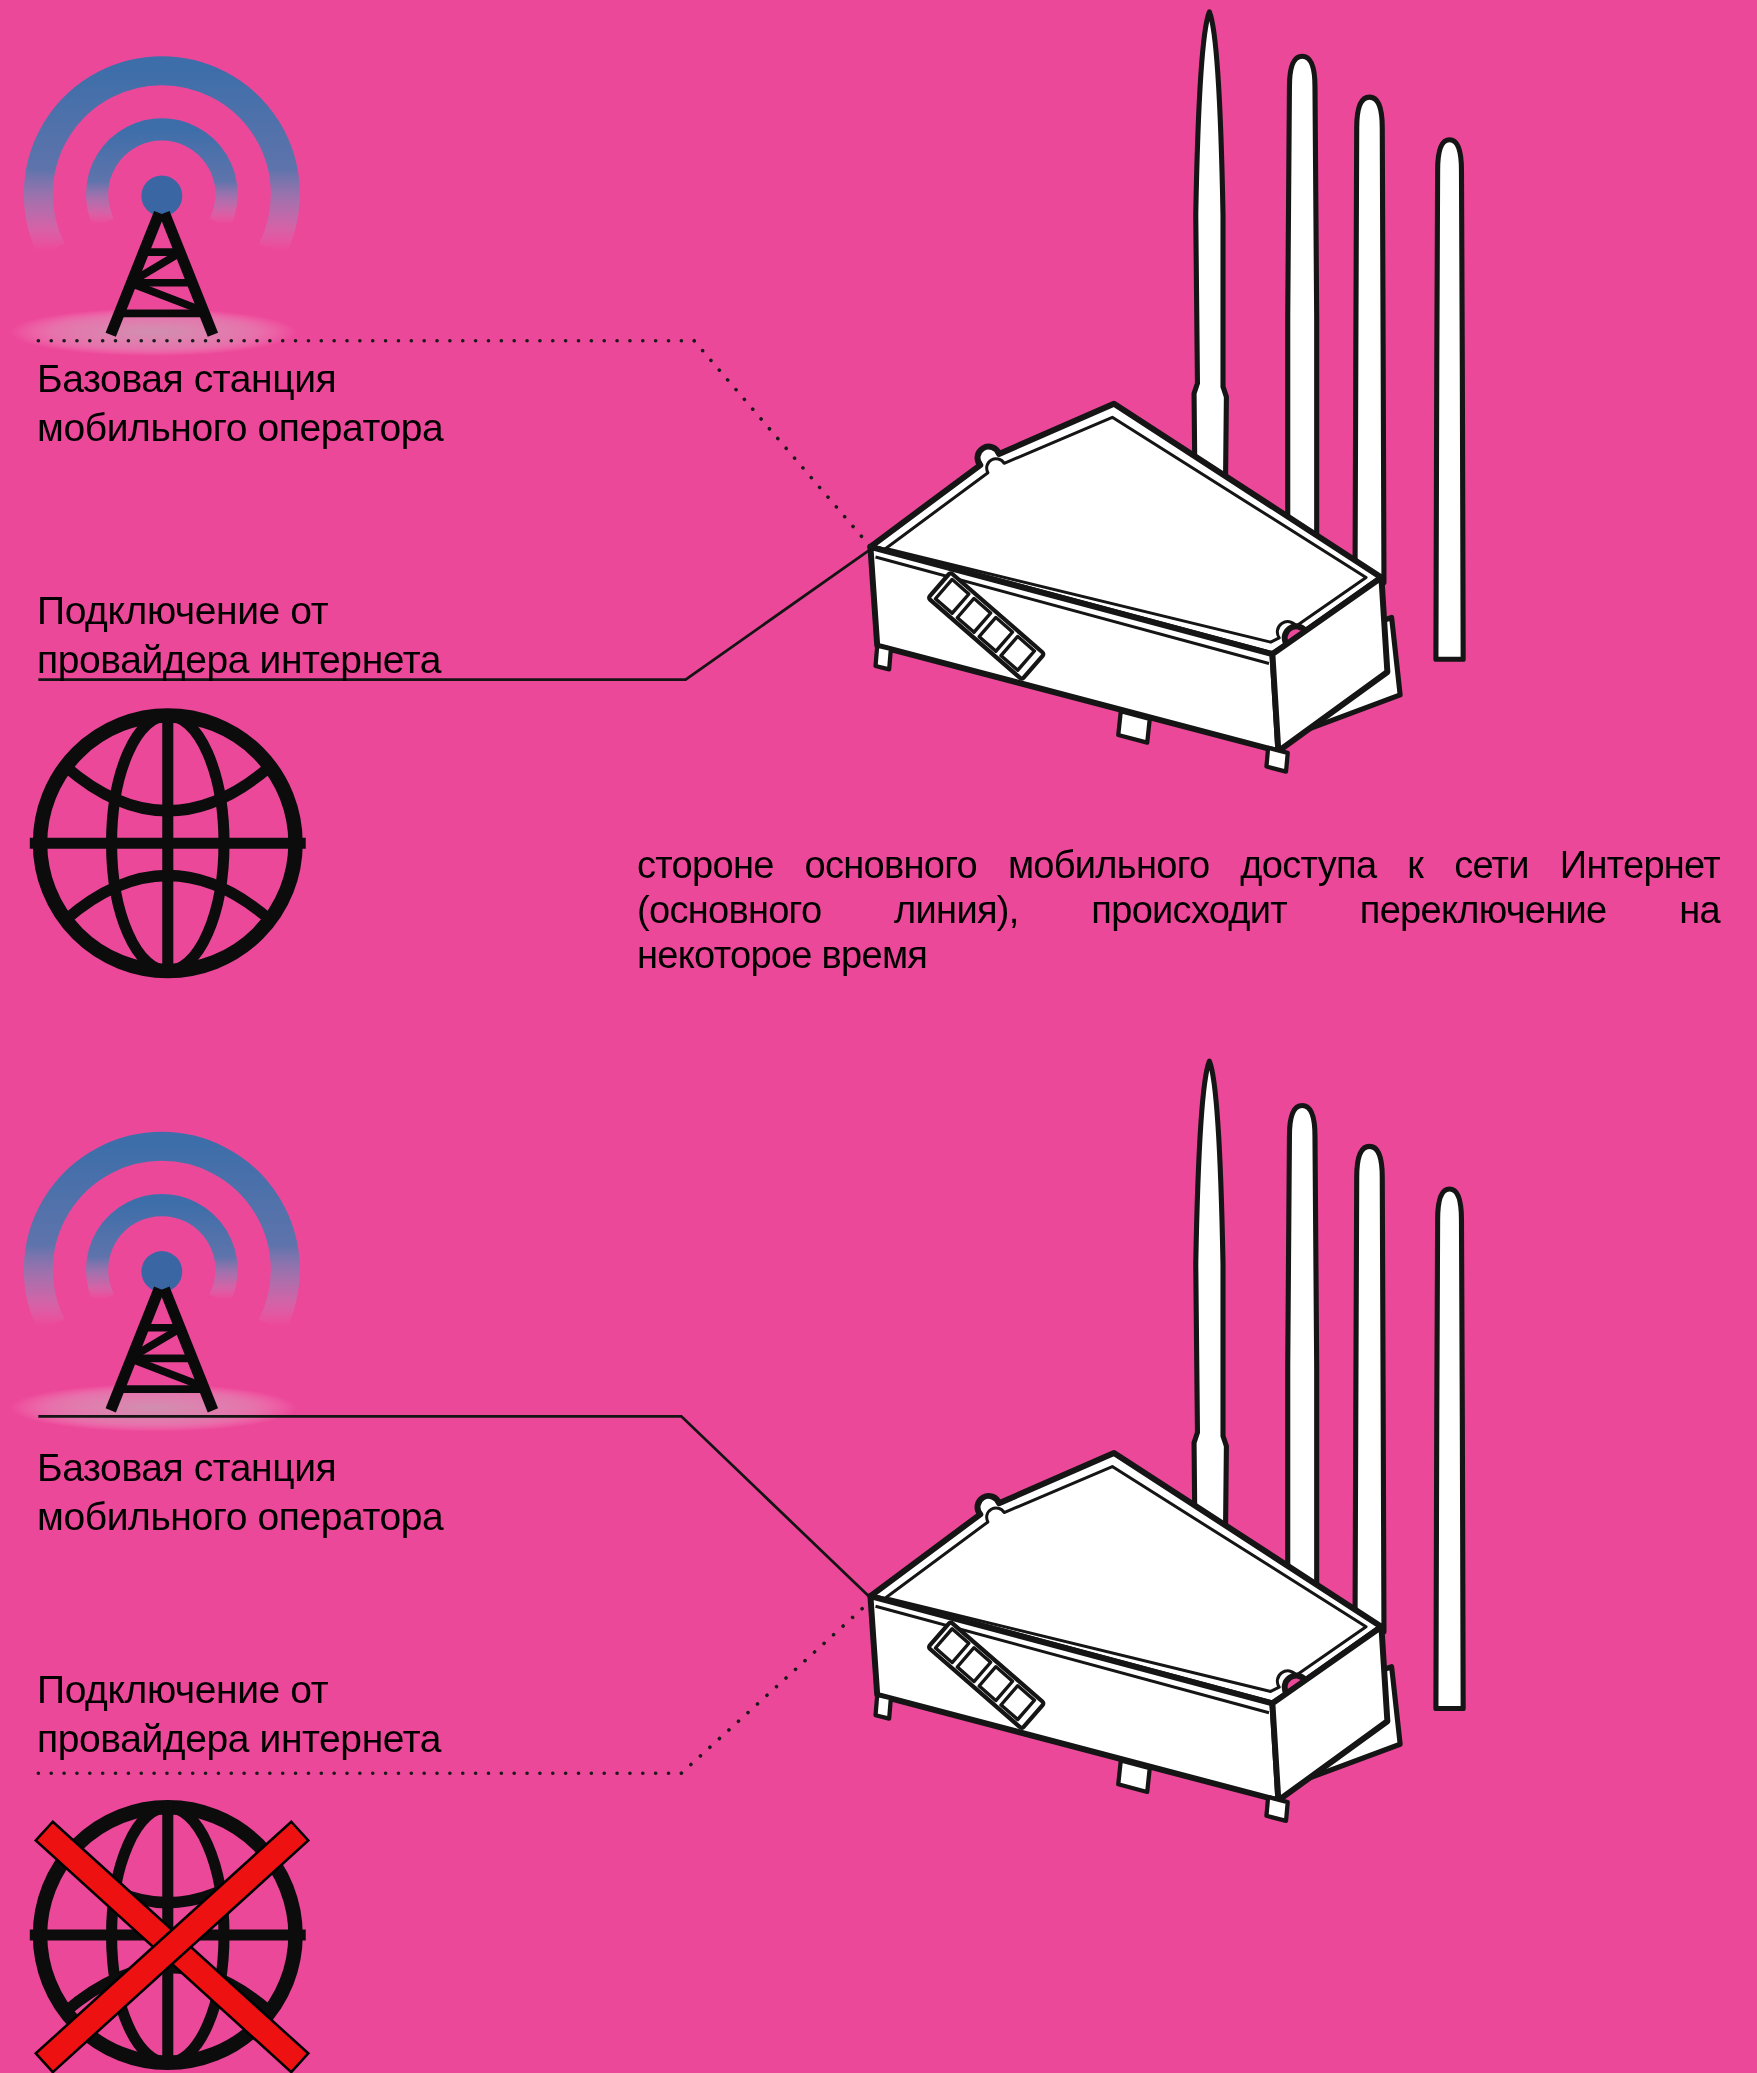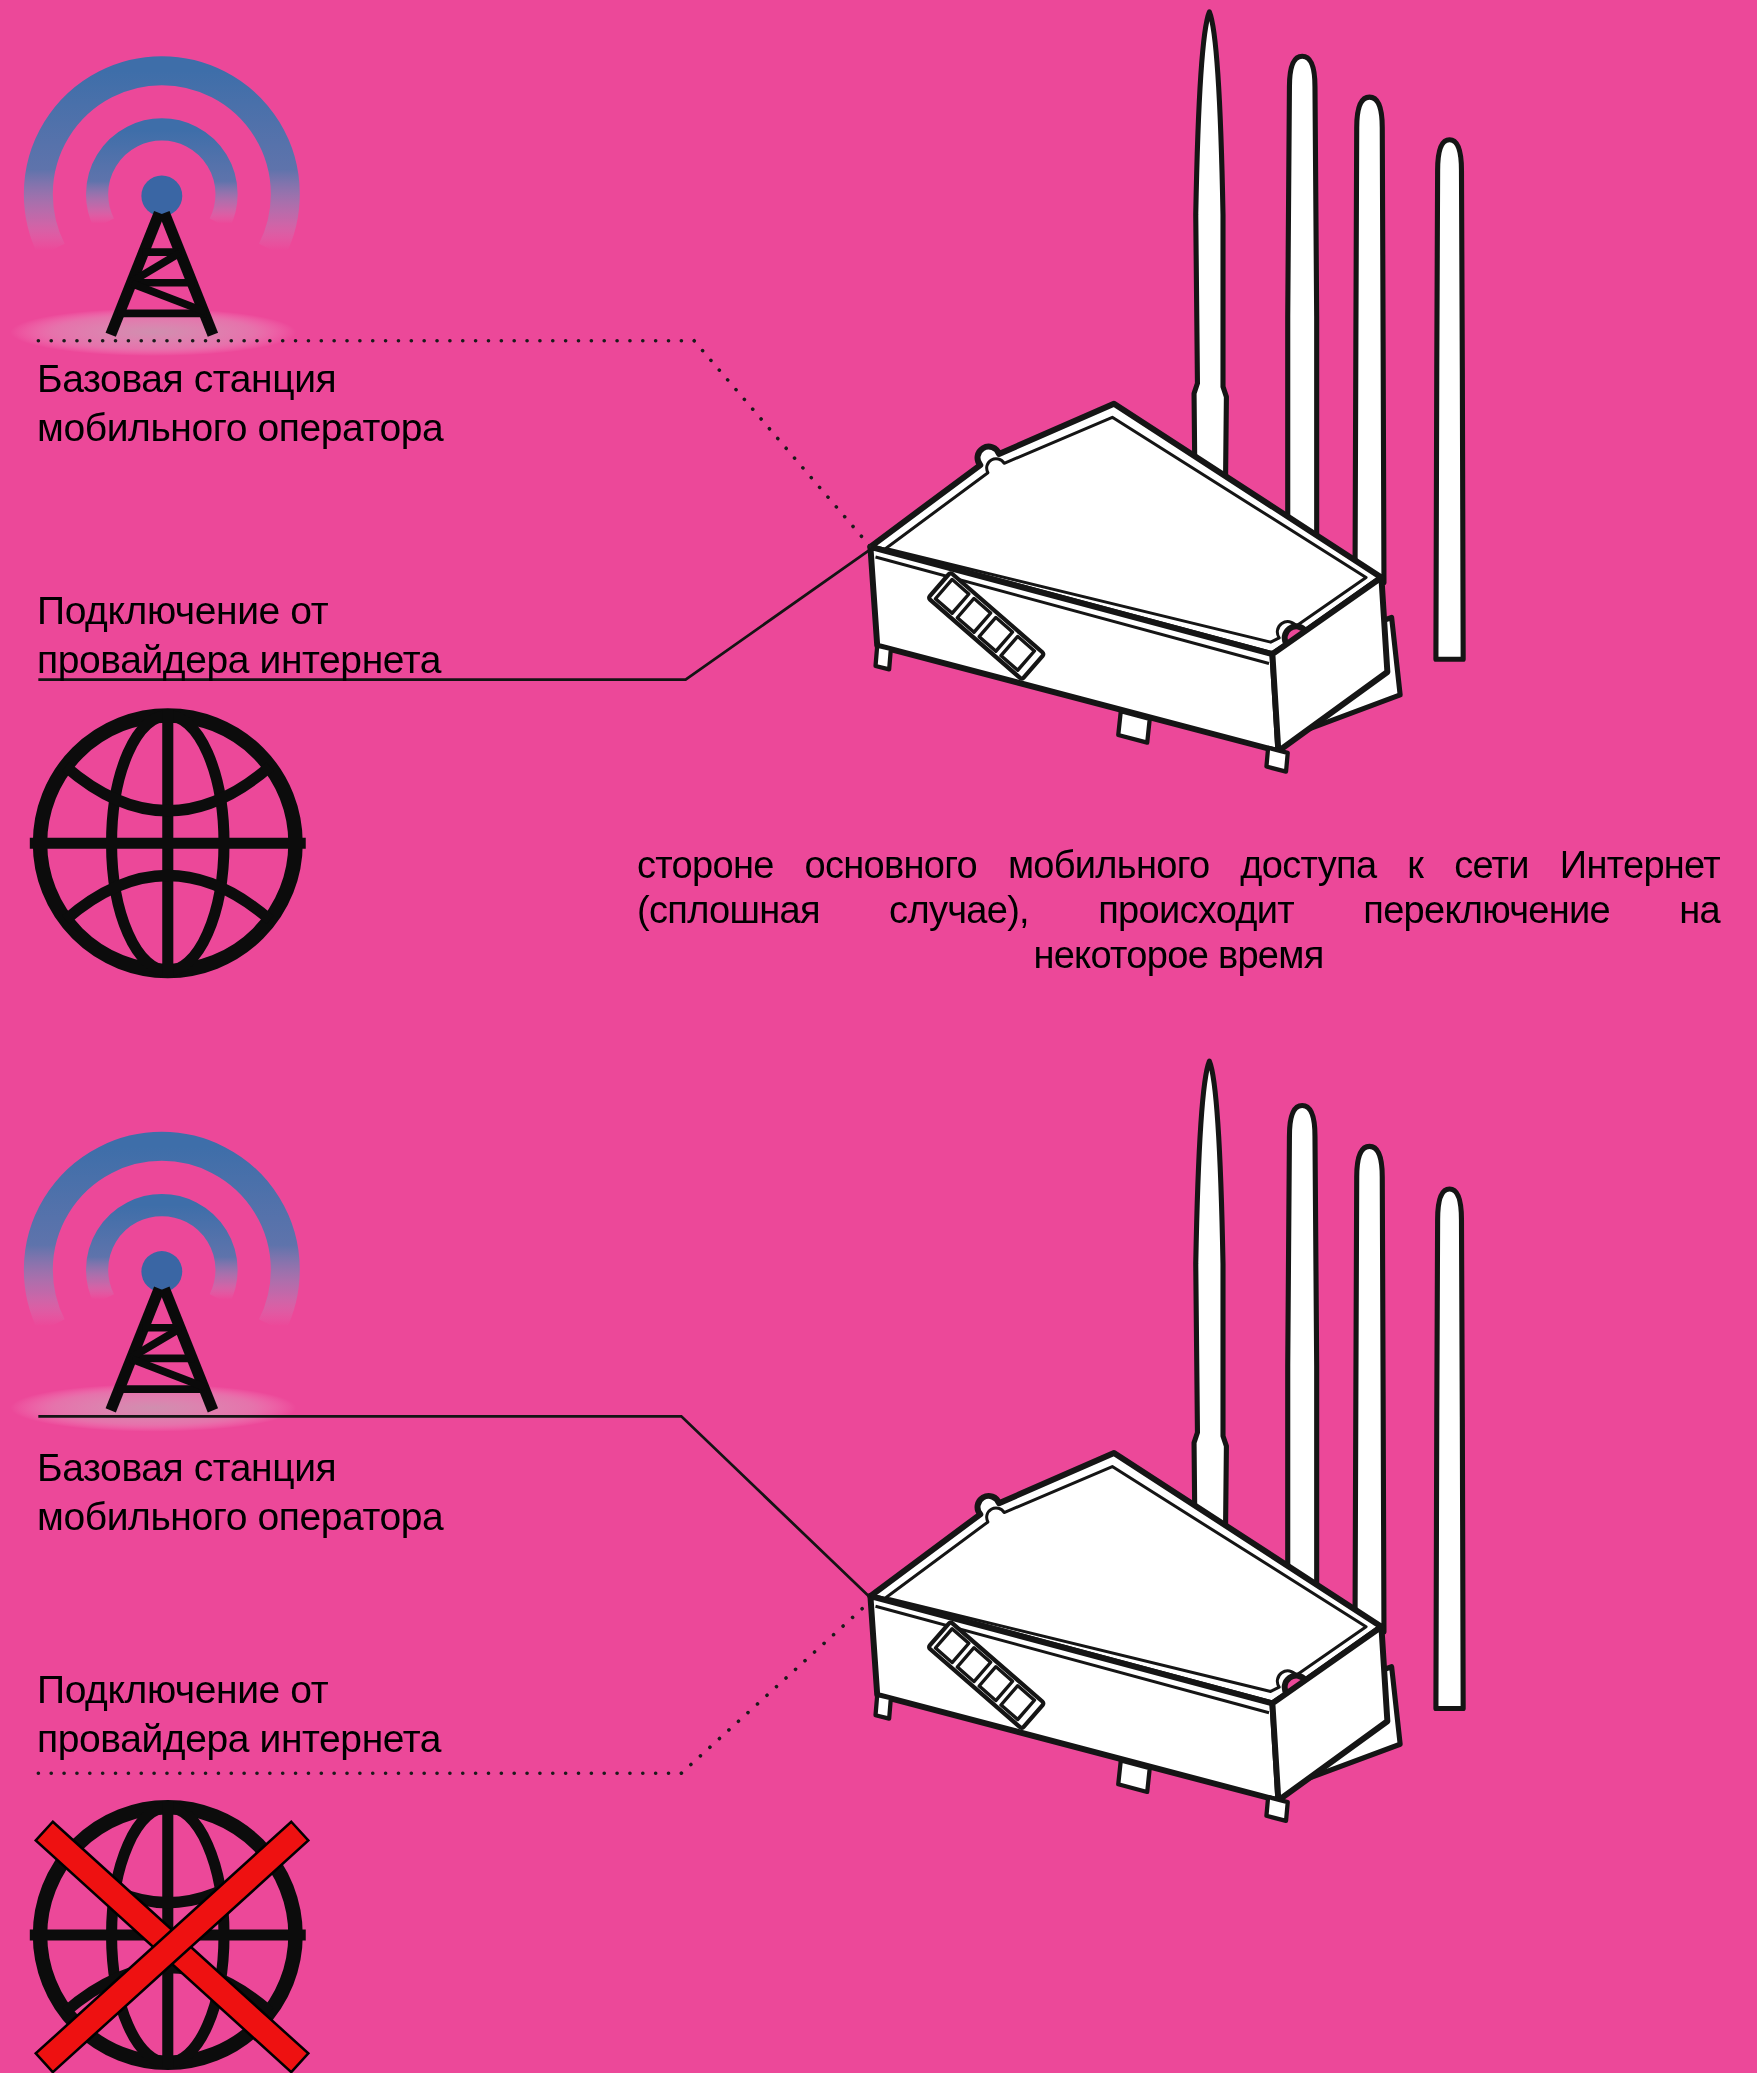--- a/index.html
+++ b/index.html
@@ -4,21 +4,21 @@
 <style>
   html,body{margin:0;padding:0;background:#fff;}
   .page{position:relative;width:1757px;height:2073px;background:#ec4899;overflow:hidden;
         font-family:Liberation Sans, sans-serif;}
   .gfx{position:absolute;left:0;top:0;width:1757px;height:2073px;}
   .label{position:absolute;left:37px;color:#000;font-size:39px;line-height:49px;
          letter-spacing:-0.4px;white-space:nowrap;}
   .para{position:absolute;left:637px;top:843px;width:1083px;color:#000;
         font-size:38px;line-height:45px;letter-spacing:-0.7px;}
   .para .jline{text-align:justify;text-align-last:justify;}
-  .para .lline{text-align:center;}
+  .para .lline{text-align:left;}
 </style>
 </head>
 <body>
 
 <div class="page">
 
   <svg class="gfx" width="1757" height="2073" viewBox="0 0 2063 2434" xmlns="http://www.w3.org/2000/svg">
     <defs>
       <linearGradient id="waveFade" x1="0" y1="0" x2="0" y2="1">
         <stop offset="0" stop-color="#3e6ea9" stop-opacity="1"></stop>
@@ -118,21 +118,21 @@
     <div>мобильного оператора</div>
   </div>
 
   <div class="label" style="top:586px">
     <div>Подключение от</div>
     <div>провайдера интернета</div>
   </div>
 
   <div class="para">
     <div class="jline">стороне основного мобильного доступа к сети Интернет</div>
-    <div class="jline">(сплошная случае), происходит переключение на</div>
+    <div class="jline">(основного линия), происходит переключение на</div>
     <div class="lline">некоторое время</div>
   </div>
 
   <div class="label" style="top:1443px">
     <div>Базовая станция</div>
     <div>мобильного оператора</div>
   </div>
 
   <div class="label" style="top:1665px">
     <div>Подключение от</div>

